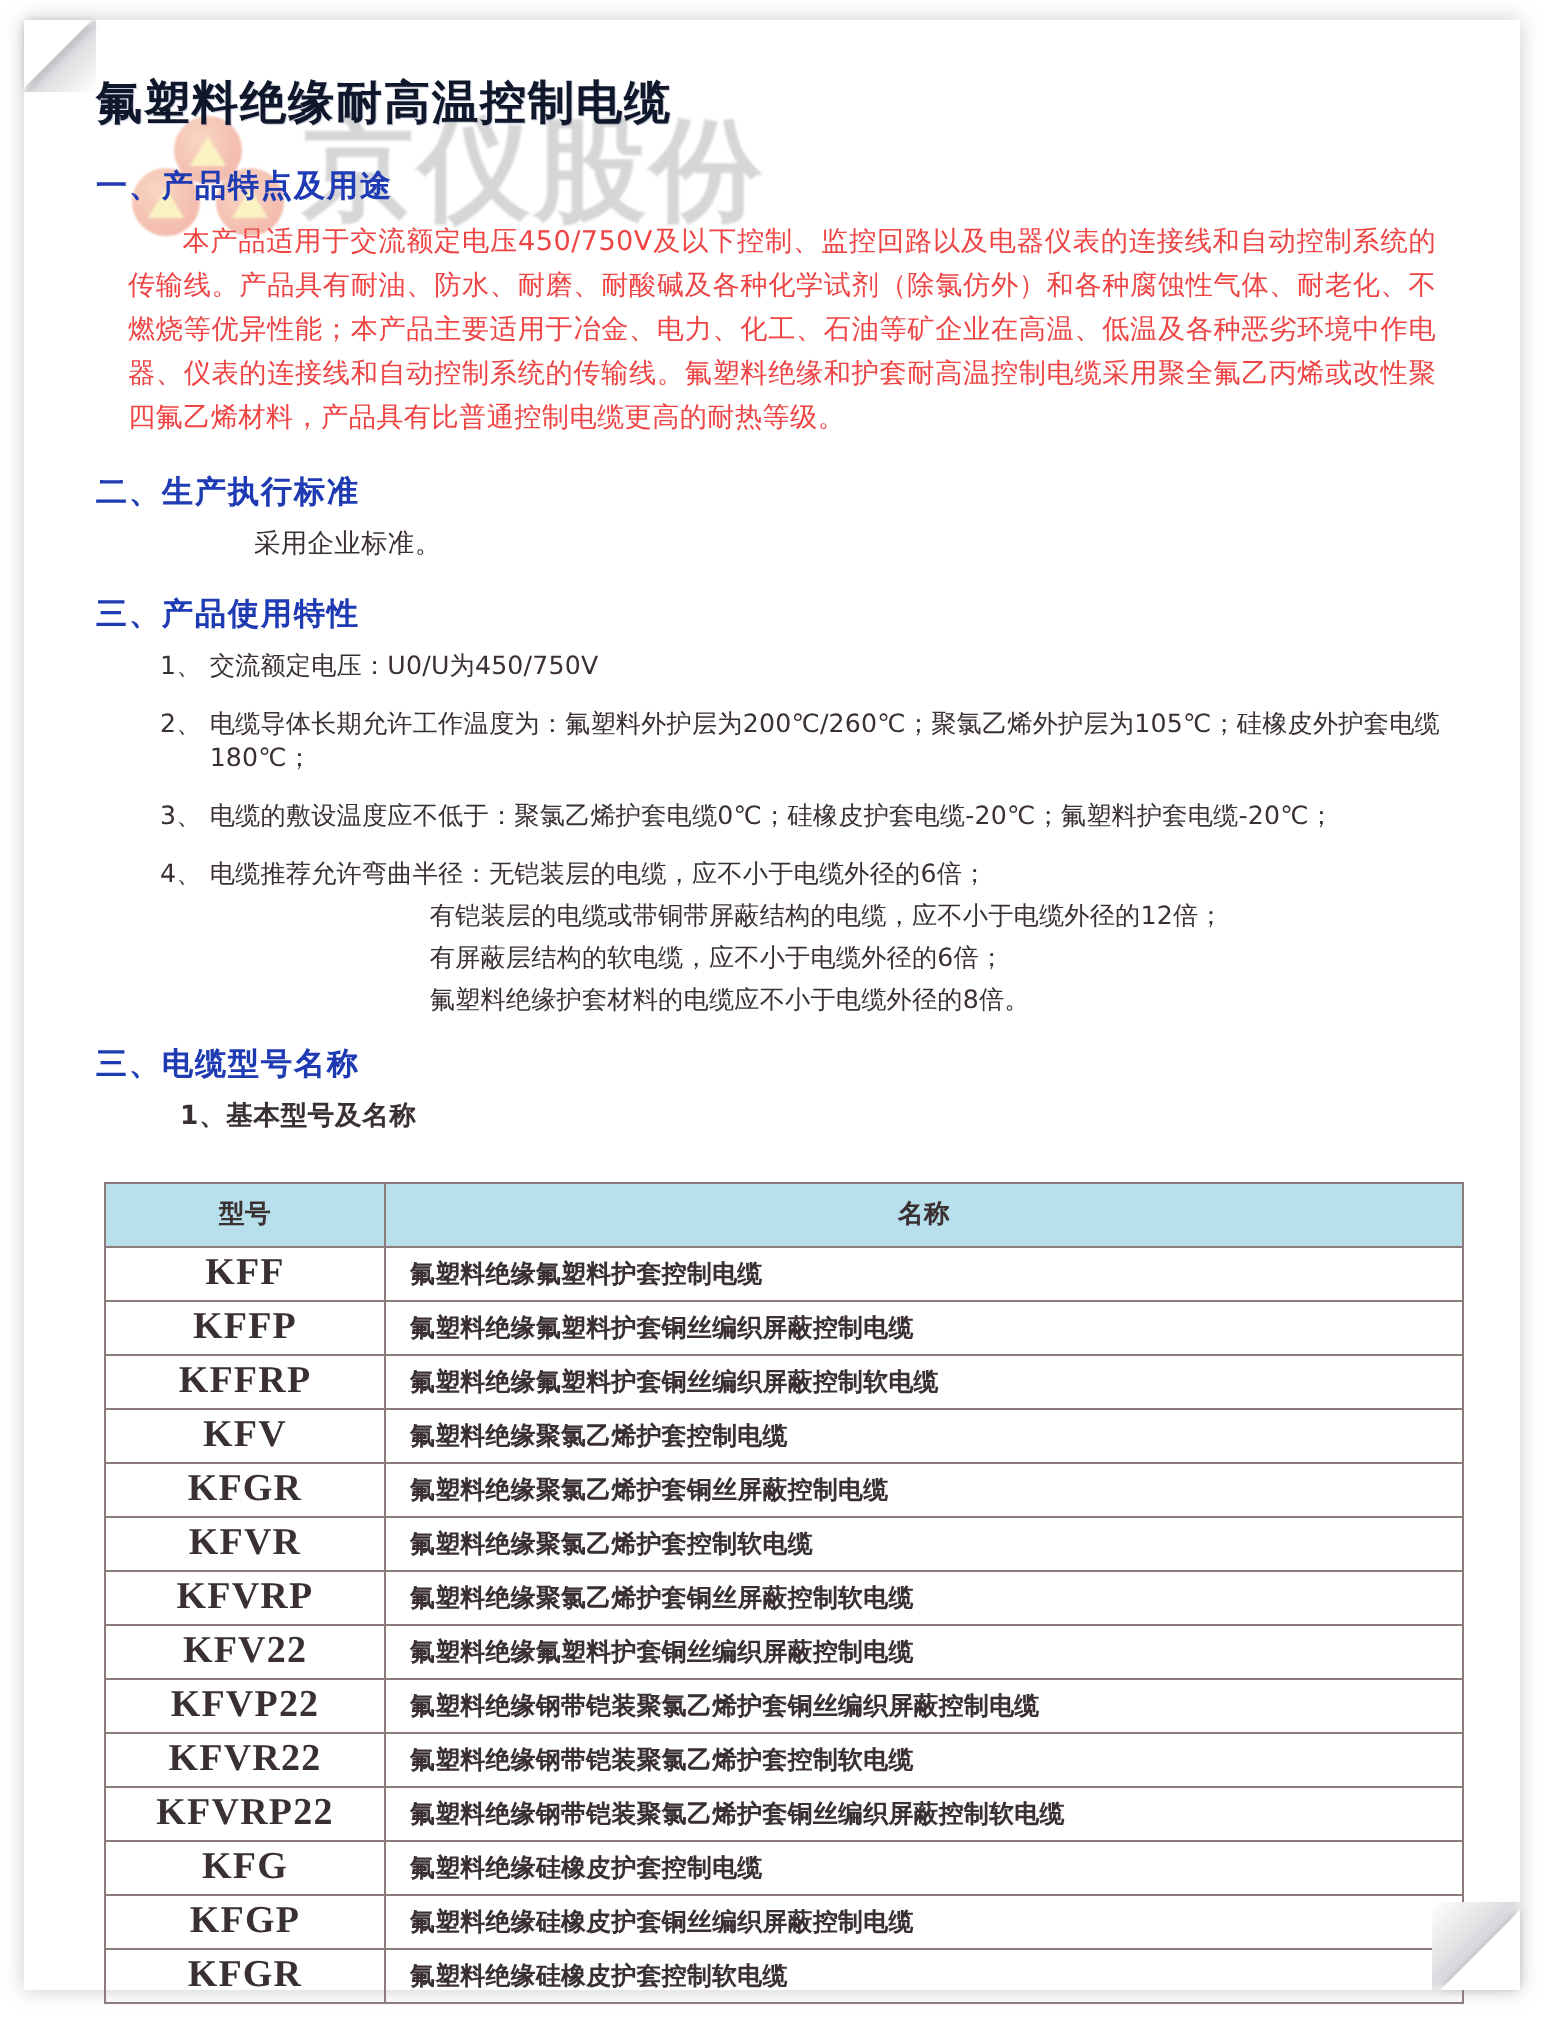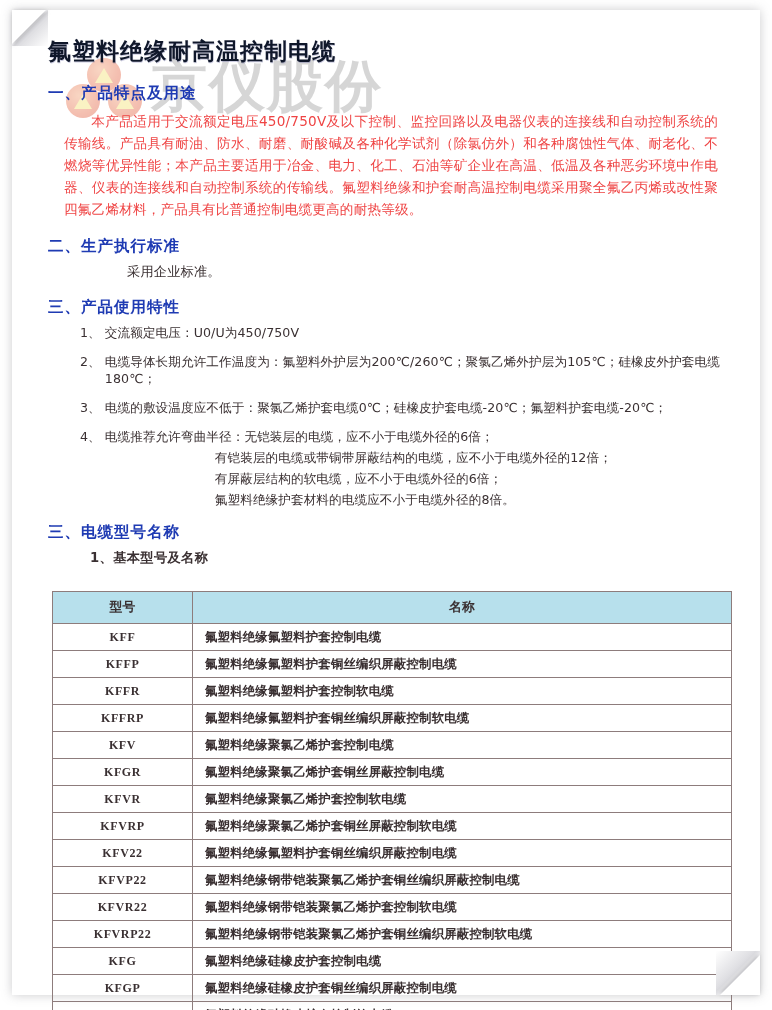--- a/index.html
+++ b/index.html
@@ -200,21 +200,21 @@
     font-weight: 700;
     font-size: 12.8px;
     height: 32px;
     text-align: center;
   }
   table.models td.code {
     width: 140px;
     text-align: center;
     font-weight: 700;
     font-family: "Liberation Serif", "DejaVu Serif", serif;
-    font-size: 12px;
+    font-size: 19px;
     letter-spacing: 0.6px;
   }
   table.models td.name {
     text-align: left;
     padding-left: 12px;
     font-weight: 700;
   }
   table.models thead th.c1 { width: 140px; }
 </style>
 </head>
@@ -297,24 +297,20 @@
           <tbody id="tbody">
               <tr>
                 <td class="code">KFF</td>
                 <td class="name">氟塑料绝缘氟塑料护套控制电缆</td>
               </tr>
               <tr>
                 <td class="code">KFFP</td>
                 <td class="name">氟塑料绝缘氟塑料护套铜丝编织屏蔽控制电缆</td>
               </tr>
               <tr>
-                <td class="code">KFFR</td>
-                <td class="name">氟塑料绝缘氟塑料护套控制软电缆</td>
-              </tr>
-              <tr>
                 <td class="code">KFFRP</td>
                 <td class="name">氟塑料绝缘氟塑料护套铜丝编织屏蔽控制软电缆</td>
               </tr>
               <tr>
                 <td class="code">KFV</td>
                 <td class="name">氟塑料绝缘聚氯乙烯护套控制电缆</td>
               </tr>
               <tr>
                 <td class="code">KFGR</td>
                 <td class="name">氟塑料绝缘聚氯乙烯护套铜丝屏蔽控制电缆</td>

